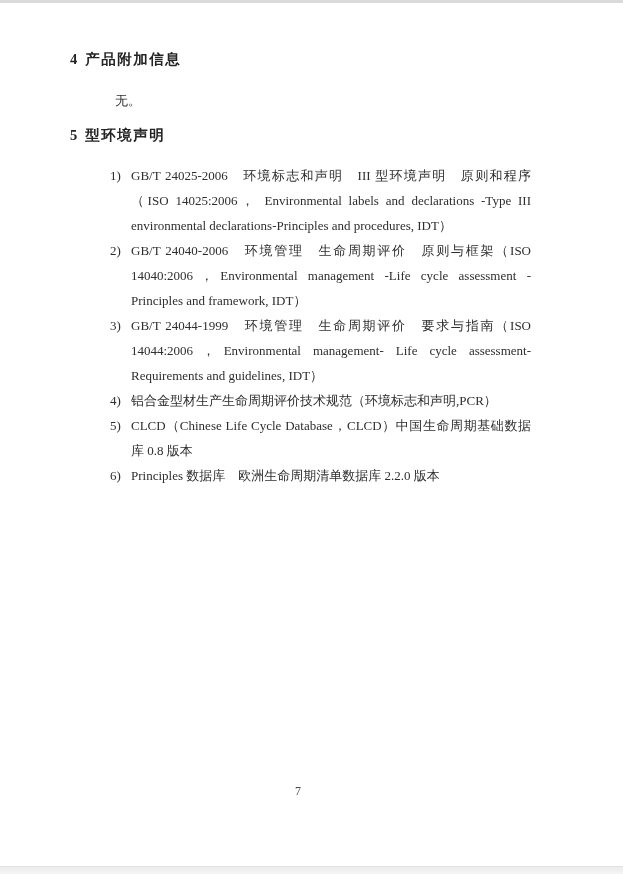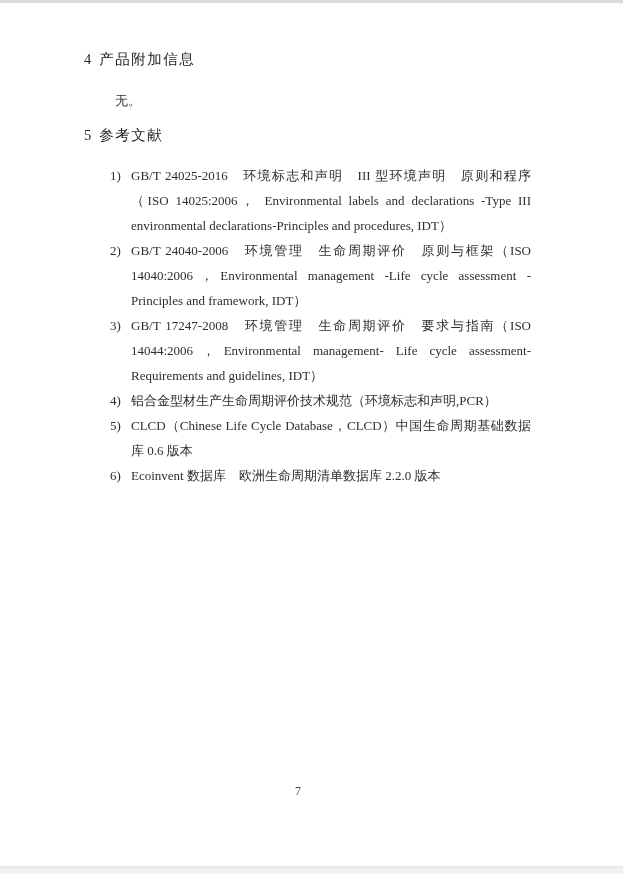--- a/index.html
+++ b/index.html
@@ -25,23 +25,23 @@
   }
   .scan-edge-bottom {
     position: absolute;
     bottom: 0; left: 0; right: 0;
     height: 7px;
     background: linear-gradient(to bottom, #ececec, #f4f4f4);
     border-top: 1px solid #e2e2e2;
   }
   .sec-heading {
     position: absolute;
-    left: 84px;
+    left: 70px;
     font-size: 14.5px;
-    font-weight: normal;
+    font-weight: bold;
     color: #242424;
     white-space: nowrap;
   }
   .sec-heading .sec-num {
     margin-right: 8px;
   }
   .sec-heading .sec-title {
     letter-spacing: 1.5px;
   }
   #sec4-heading { top: 50px; }
@@ -90,46 +90,46 @@
 <div class="page">
   <div class="scan-edge-top"></div>
 
   <div class="sec-heading" id="sec4-heading">
     <span class="sec-num">4</span><span class="sec-title">产品附加信息</span>
   </div>
 
   <div class="none-text">无。</div>
 
   <div class="sec-heading" id="sec5-heading">
-    <span class="sec-num">5</span><span class="sec-title">参考文献</span>
+    <span class="sec-num">5</span><span class="sec-title">型环境声明</span>
   </div>
 
   <ol class="refs">
     <li class="ref">
       <span class="ref-marker">1)</span>
-      <span class="ref-text">GB/T 24025-2016　环境标志和声明　III 型环境声明　原则和程序（ISO 14025:2006， Environmental labels and declarations -Type III environmental declarations-Principles and procedures, IDT）</span>
+      <span class="ref-text">GB/T 24025-2006　环境标志和声明　III 型环境声明　原则和程序（ISO 14025:2006， Environmental labels and declarations -Type III environmental declarations-Principles and procedures, IDT）</span>
     </li>
     <li class="ref">
       <span class="ref-marker">2)</span>
       <span class="ref-text">GB/T 24040-2006　环境管理　生命周期评价　原则与框架（ISO 14040:2006，Environmental management -Life cycle assessment - Principles and framework, IDT）</span>
     </li>
     <li class="ref">
       <span class="ref-marker">3)</span>
-      <span class="ref-text">GB/T 17247-2008　环境管理　生命周期评价　要求与指南（ISO 14044:2006，Environmental management- Life cycle assessment- Requirements and guidelines, IDT）</span>
+      <span class="ref-text">GB/T 24044-1999　环境管理　生命周期评价　要求与指南（ISO 14044:2006，Environmental management- Life cycle assessment- Requirements and guidelines, IDT）</span>
     </li>
     <li class="ref">
       <span class="ref-marker">4)</span>
       <span class="ref-text">铝合金型材生产生命周期评价技术规范（环境标志和声明,PCR）</span>
     </li>
     <li class="ref">
       <span class="ref-marker">5)</span>
-      <span class="ref-text">CLCD（Chinese Life Cycle Database，CLCD）中国生命周期基础数据库 0.6 版本</span>
+      <span class="ref-text">CLCD（Chinese Life Cycle Database，CLCD）中国生命周期基础数据库 0.8 版本</span>
     </li>
     <li class="ref">
       <span class="ref-marker">6)</span>
-      <span class="ref-text">Ecoinvent 数据库　欧洲生命周期清单数据库  2.2.0 版本</span>
+      <span class="ref-text">Principles 数据库　欧洲生命周期清单数据库  2.2.0 版本</span>
     </li>
   </ol>
 
   <div class="page-number">7</div>
 
   <div class="scan-edge-bottom"></div>
 </div>
 
 </body></html>

